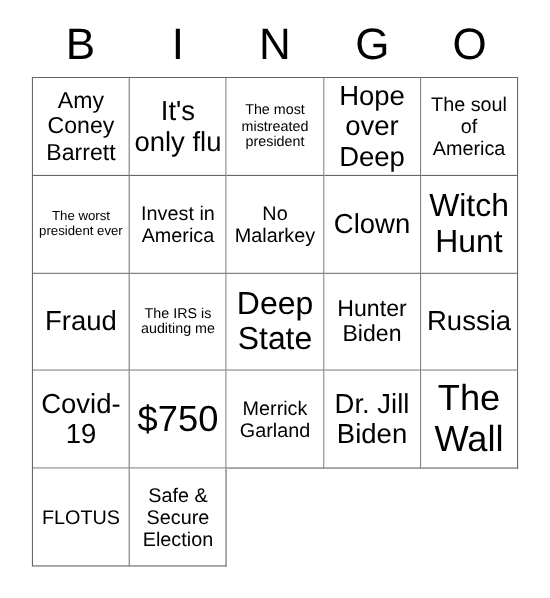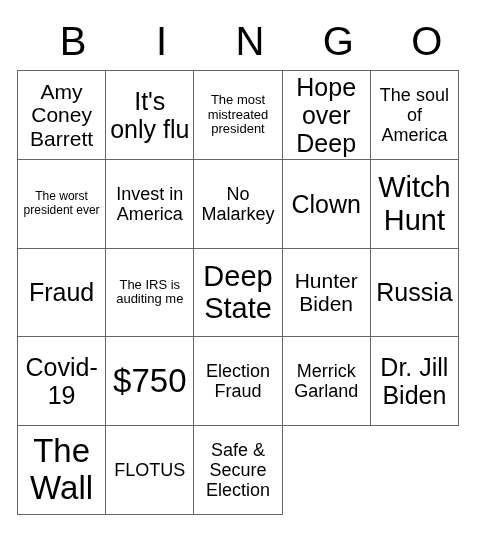--- a/index.html
+++ b/index.html
@@ -39,21 +39,21 @@
     line-height: 44px;
     font-weight: 400;
     letter-spacing: 0px;
     color: #000000;
     user-select: none;
   }
 
   
   #bingo-grid {
     position: absolute;
-    left: 17px;
+    left: 29px;
     top: 70px;
     width: 442px;
     height: 445px;
     box-sizing: border-box;
     display: grid;
     grid-template-columns: repeat(5, 1fr);
     grid-template-rows: repeat(5, 1fr);
     border-top: 1px solid #666666;
     border-left: 1px solid #666666;
     background: #ffffff;
@@ -147,23 +147,20 @@
       <div class="bingo-cell">
         <span class="cell-text fs-xl">Russia</span>
       </div>
       <div class="bingo-cell">
         <span class="cell-text fs-xl">Covid-19</span>
       </div>
       <div class="bingo-cell">
         <span class="cell-text fs-max">$750</span>
       </div>
       <div class="bingo-cell">
-        <span class="cell-text fs-md">Election Fraud</span>
-      </div>
-      <div class="bingo-cell">
         <span class="cell-text fs-md">Merrick Garland</span>
       </div>
       <div class="bingo-cell">
         <span class="cell-text fs-xl">Dr. Jill Biden</span>
       </div>
       <div class="bingo-cell">
         <span class="cell-text fs-max">The Wall</span>
       </div>
       <div class="bingo-cell">
         <span class="cell-text fs-md">FLOTUS</span>

